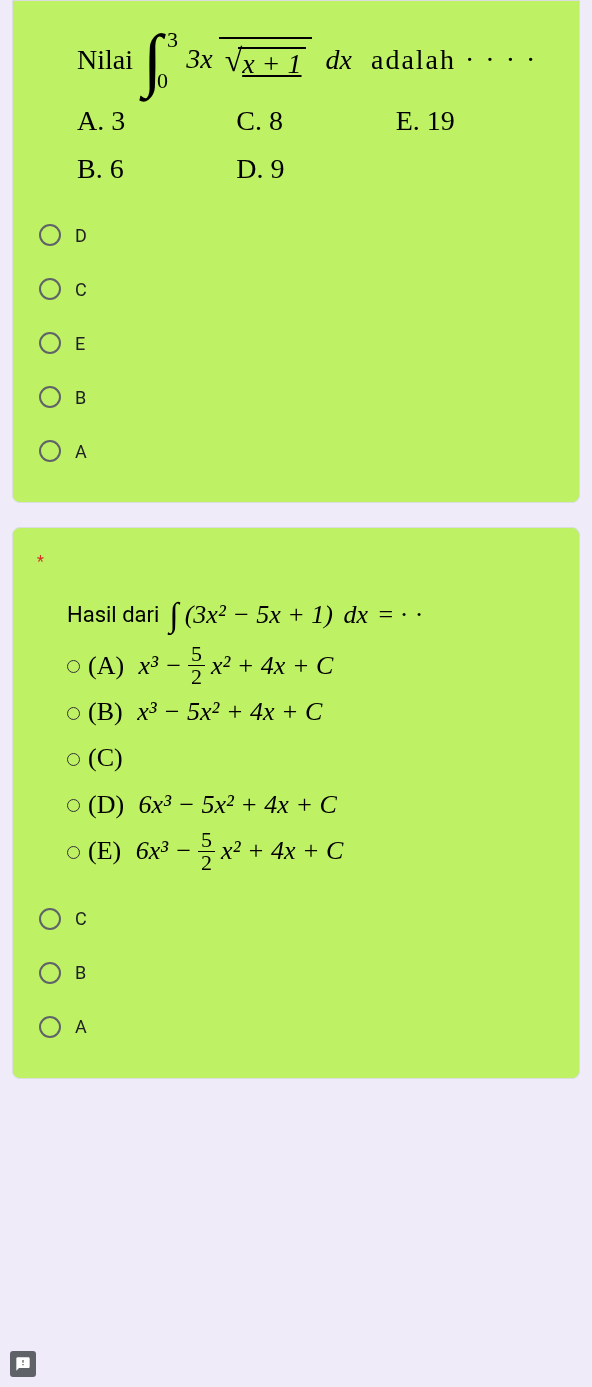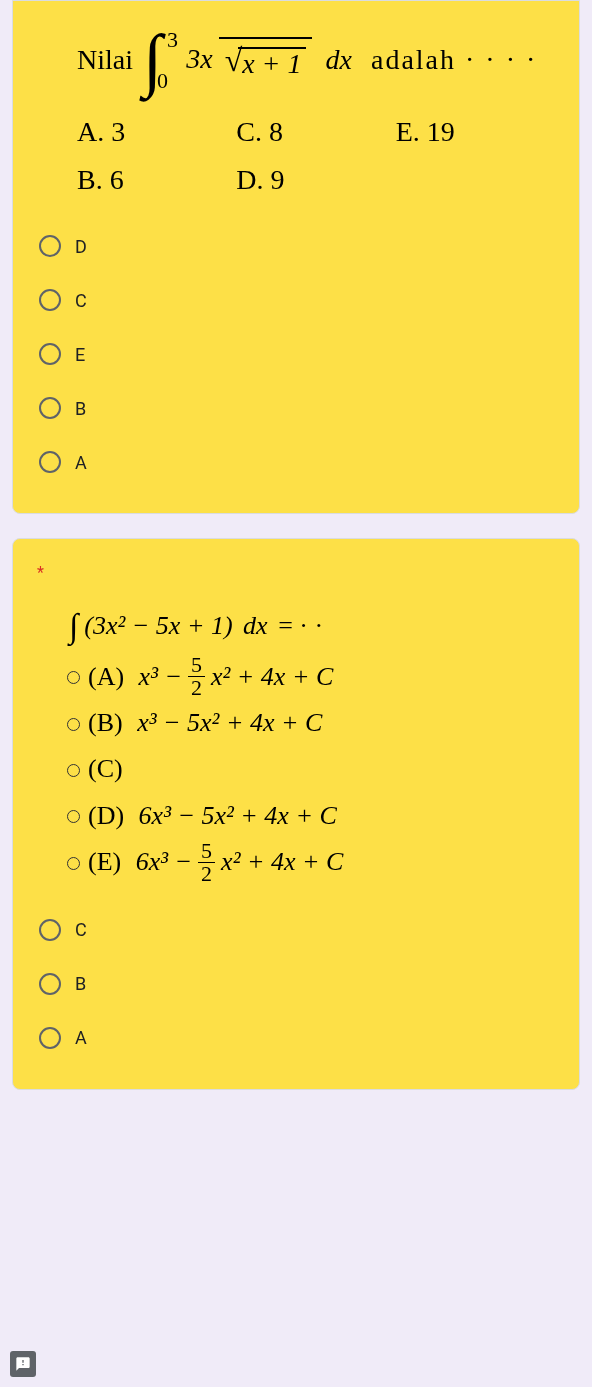--- a/index.html
+++ b/index.html
@@ -4,21 +4,21 @@
 <style>
   * { box-sizing: border-box; margin: 0; padding: 0; }
   body {
     font-family: Roboto, Arial, sans-serif;
     background: #f0ebf8;
     width: 592px;
     min-height: 1387px;
     padding: 0;
   }
   .card {
-    background: #fde047;
+    background: #bef264;
     border-radius: 8px;
     margin: 0 12px 24px 12px;
     padding: 24px 24px 24px 24px;
     border: 1px solid #dadce0;
   }
   .card.first { border-radius: 0 0 8px 8px; }
   .qimg {
     font-family: "Times New Roman", serif;
     font-size: 28px;
     color: #000;
@@ -34,28 +34,28 @@
   .frac {
     display: inline-flex; flex-direction: row; align-items: center;
     vertical-align: middle; margin: 0 8px;
   }
   .frac .num { padding: 0 6px 2px 6px; }
   .frac .den { border-top: 2px solid #000; padding: 2px 6px 0 6px; }
   .sqrt {
     display: inline-flex; align-items: flex-start;
   }
   .sqrt .rad { font-size: 32px; line-height: 26px; margin-right: -4px; }
-  .sqrt .arg { border-top: 2px solid #000; padding: 0 4px; line-height: 30px; }
+  .sqrt .arg { border-top: 2px solid #000; padding: 0 4px; line-height: 30px; text-decoration: underline; }
   .dots { letter-spacing: 2px; text-align: right; }
   .answers-row {
     display: grid;
     grid-template-columns: 1fr 1fr 1fr;
     font-family: "Times New Roman", serif;
     font-size: 28px;
-    margin-top: 16px;
+    margin-top: 5px;
     row-gap: 6px;
   }
   .answers-row > div { white-space: nowrap; }
 
   .options { margin-top: 18px; padding-left: 2px; }
   .opt {
     display: flex; align-items: center; gap: 14px;
     padding: 16px 0;
     font-size: 18px;
     color: #202124;
@@ -155,20 +155,21 @@
       <span>A</span>
     </label>
   </div>
 </div>
 
 <div class="card">
   <div class="req">*</div>
 
   <div class="q2">
     <div class="stem">
+      <span class="hasil">Hasil dari</span>
       <span class="intsmall">∫</span>
       <span><i>(3x² − 5x + 1)</i></span>
       <span>&nbsp;<i>dx</i>&nbsp;</span>
       <span>= · ·</span>
     </div>
 
     <div class="choice">
       <span class="smallradio"></span>
       <span>(A)</span>&nbsp;
       <i><span>x³ − </span></i>

